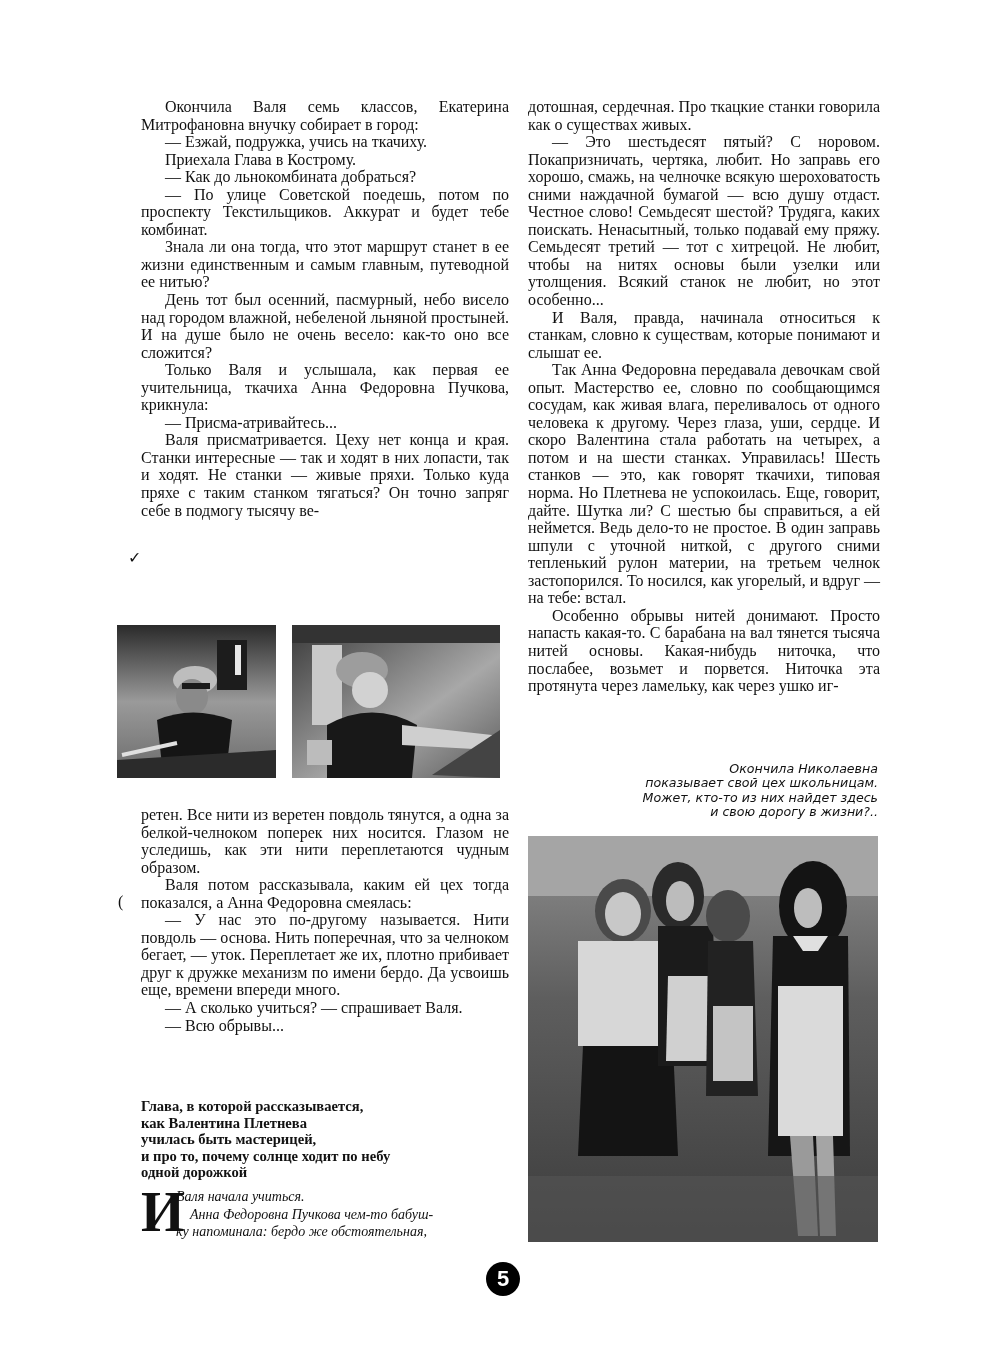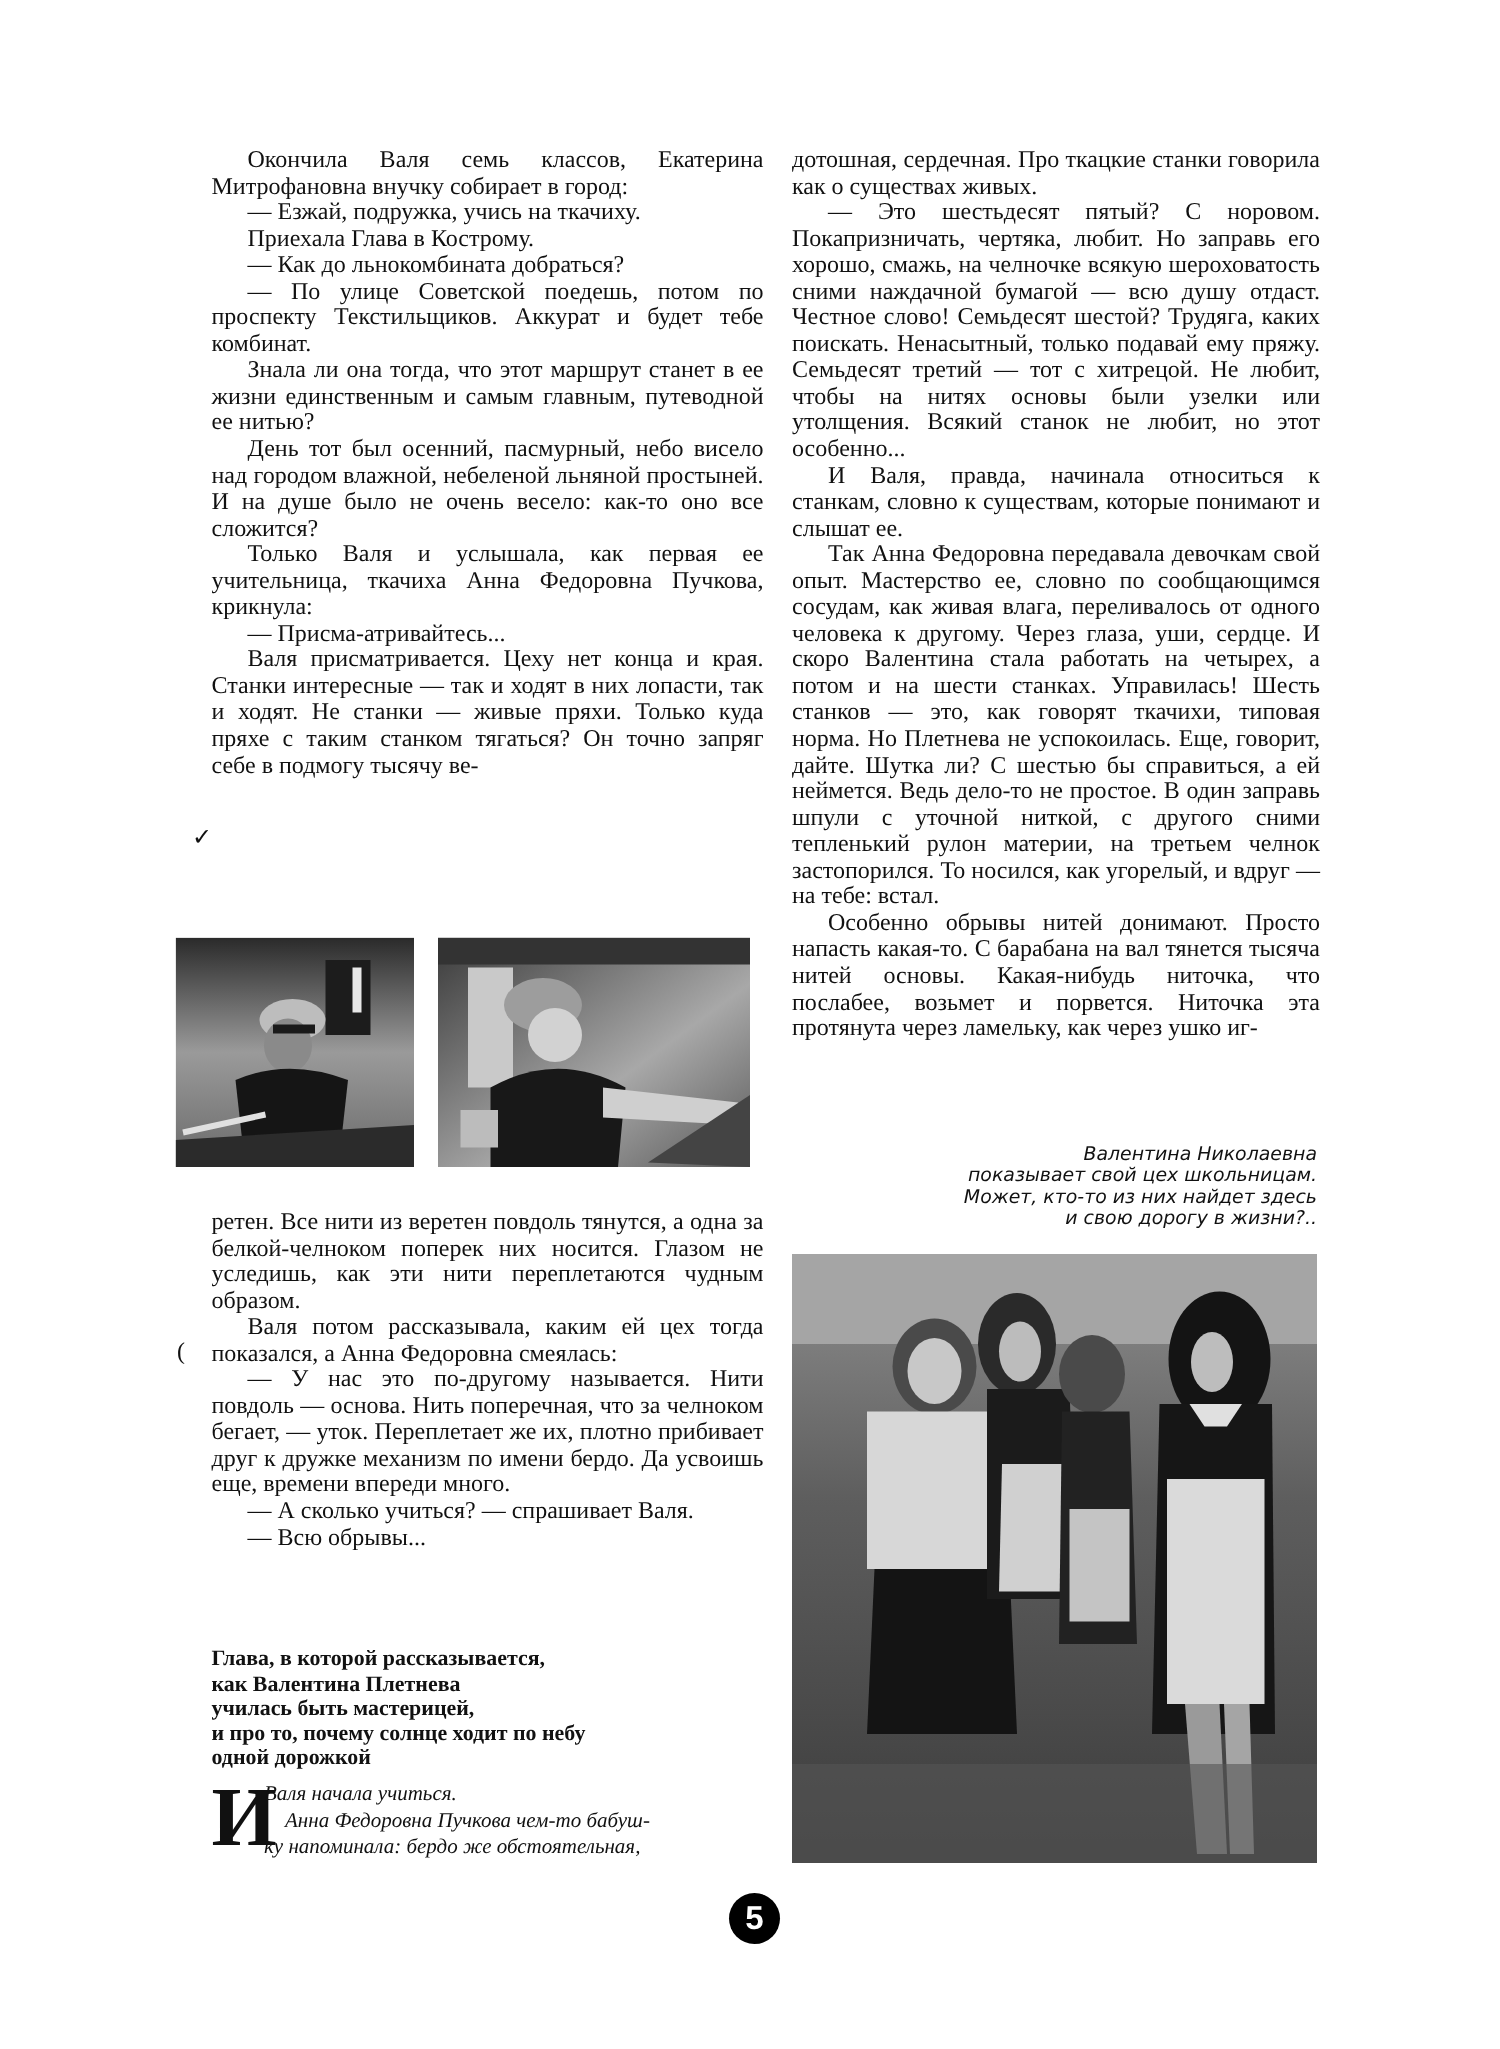--- a/index.html
+++ b/index.html
@@ -85,21 +85,21 @@
     <ellipse cx="70" cy="45" rx="26" ry="18" fill="#9d9d9d"></ellipse>
     <ellipse cx="78" cy="65" rx="18" ry="18" fill="#d2d2d2"></ellipse>
     <path d="M35 100 Q80 75 125 100 L120 153 L35 153 Z" fill="#181818"></path>
     <path d="M110 100 L200 110 L200 125 L110 120 Z" fill="#cfcfcf"></path>
     <path d="M140 150 L208 105 L208 153 Z" fill="#444"></path>
     <rect x="15" y="115" width="25" height="25" fill="#bcbcbc"></rect>
   </svg>
 </div>
 
 <div id="caption">
-  <div>Валентина Николаевна</div>
+  <div>Окончила Николаевна</div>
   <div>показывает свой цех школьницам.</div>
   <div>Может, кто-то из них найдет здесь</div>
   <div>и свою дорогу в жизни?..</div>
 </div>
 
 <div id="col-left-bottom" class="col">
   <p class="noind">ретен. Все нити из веретен повдоль тянутся, а одна за белкой-челноком поперек них носится. Глазом не уследишь, как эти нити переплетаются чудным образом.</p>
   <p>Валя потом рассказывала, каким ей цех тогда показался, а Анна Федоровна смеялась:</p>
   <p>— У нас это по-другому называется. Нити повдоль — основа. Нить поперечная, что за челноком бегает, — уток. Переплетает же их, плотно прибивает друг к дружке механизм по имени бердо. Да усвоишь еще, времени впереди много.</p>
   <p>— А сколько учиться? — спрашивает Валя.</p>

